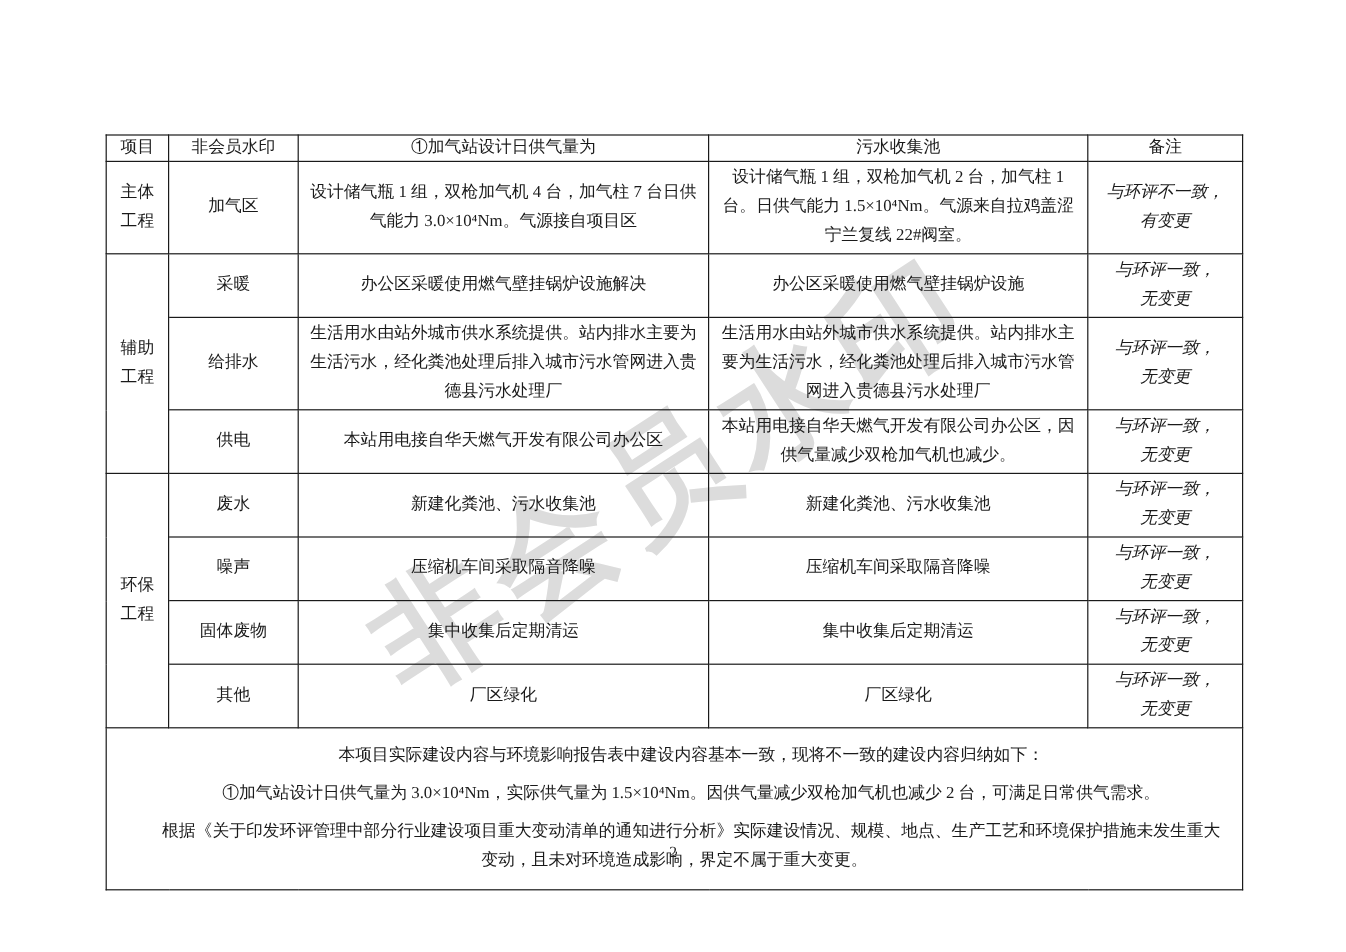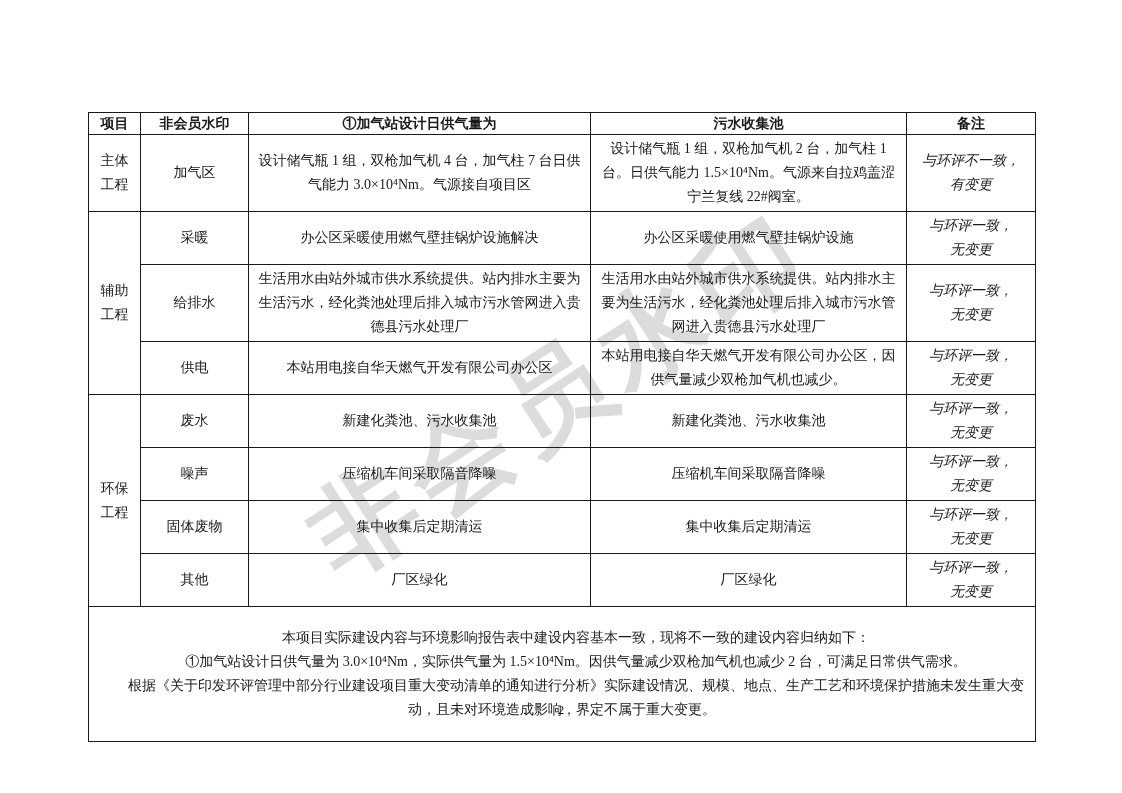--- a/index.html
+++ b/index.html
@@ -42,34 +42,34 @@
   table.cmp th, table.cmp td {
     border: 1px solid #1a1a1a;
     font-size: 14px;
     font-weight: normal;
     text-align: center;
     vertical-align: middle;
     padding: 2px 6px;
     line-height: 24px;
     background: transparent;
   }
-  table.cmp th { line-height: 18px; padding: 1px 2px; font-weight: bold; }
+  table.cmp th { line-height: 18px; padding: 1px 2px; }
   td.cat { line-height: 26px; font-size: 14.5px; }
   td.remark { line-height: 21px; padding: 2px 4px; font-style: italic; }
   .pre { white-space: pre-line; }
 
   
   td.notes {
     text-align: left;
     vertical-align: top;
     padding: 7px 10px 0 8px;
     font-size: 14.5px;
     line-height: 29px;
   }
-  td.notes p { text-indent: 2em; margin: 0; }
+  td.notes p { text-indent: 2em; margin: 8px; }
 
   
   .page-number {
     position: absolute;
     left: 0; right: 0;
     top: 702px;
     text-align: center;
     font-size: 13px;
     z-index: 1;
   }

